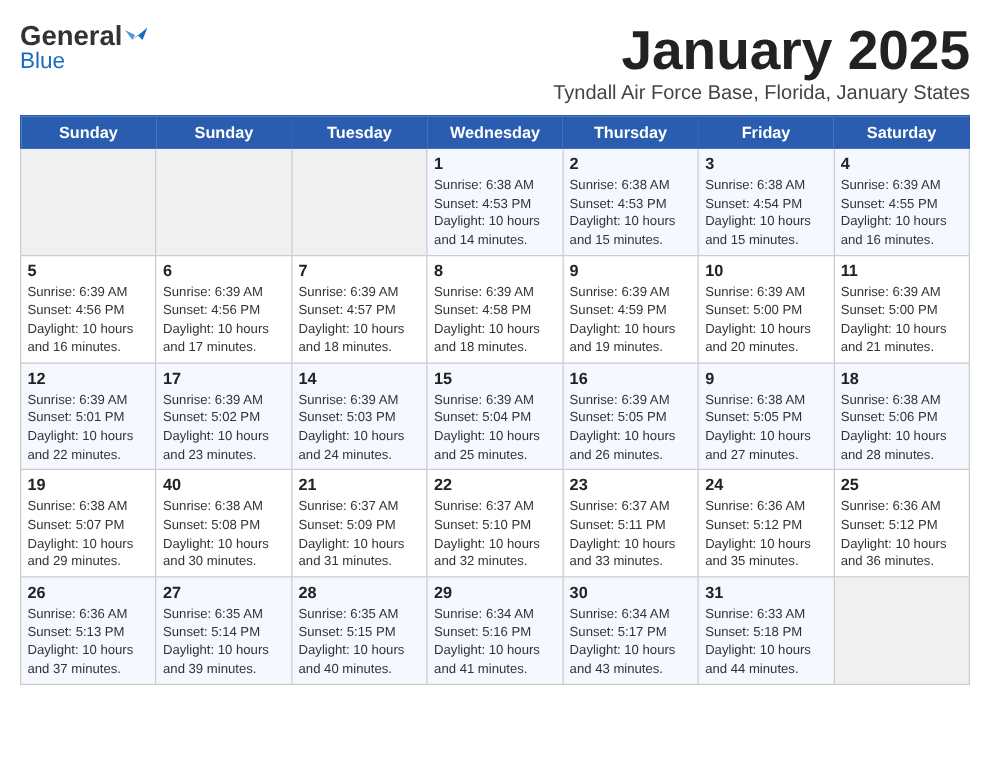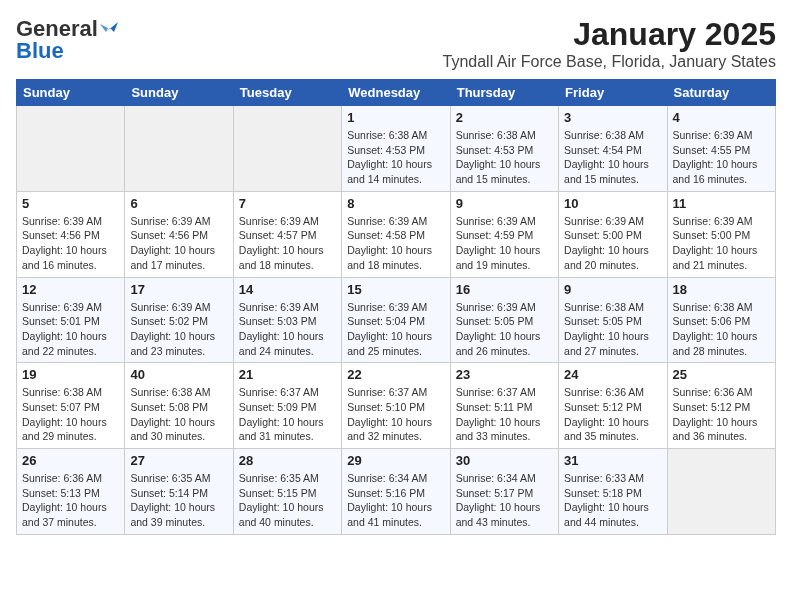--- a/index.html
+++ b/index.html
@@ -20,38 +20,38 @@
       display: flex;
       flex-direction: column;
       align-items: flex-start;
     }
     .logo-general { color: #333; }
     .logo-blue { color: #1a6bbf; }
     .title-block {
       text-align: right;
     }
     .title-block h1 {
-      font-size: 32px;
+      font-size: 44px;
       font-weight: bold;
       color: #222;
     }
     .title-block h2 {
       font-size: 16px;
       font-weight: normal;
       color: #444;
     }
     .calendar {
       width: 100%;
       border-collapse: collapse;
       font-size: 11px;
     }
     .calendar thead tr th {
       background: #2a5db0;
       color: #fff;
-      text-align: left;
+      text-align: center;
       padding: 5px 6px;
       font-size: 13px;
       font-weight: bold;
       border: 1px solid #2a5db0;
     }
     .calendar tbody tr td {
       vertical-align: top;
       padding: 4px 5px;
       border: 1px solid #ccc;
       width: 108px;
@@ -84,21 +84,21 @@
 
 <div class="header">
   <div class="logo">
     <div style="display:flex;align-items:center;">
       <span class="logo-general" style="font-size:22px;font-weight:bold;color:#333;">General</span>
       <svg width="18" height="18" viewBox="0 0 18 18" style="margin-left:2px;margin-top:-4px;">
         <polygon points="6,14 18,4 14,14 10,10" fill="#1a6bbf"></polygon>
         <polygon points="6,14 0,6 8,10" fill="#5599dd"></polygon>
       </svg>
     </div>
-    <span class="logo-blue" style="font-size:22px;font-weight:bold;color:#1a6bbf;margin-top:-4px;">Blue</span>
+    <span class="logo-blue" style="font-size:18px;font-weight:normal;color:#1a6bbf;margin-top:-4px;">Blue</span>
   </div>
   <div class="title-block">
     <h1>January 2025</h1>
     <h2>Tyndall Air Force Base, Florida, January States</h2>
   </div>
 </div>
 
 <table class="calendar">
   <thead>
     <tr>

